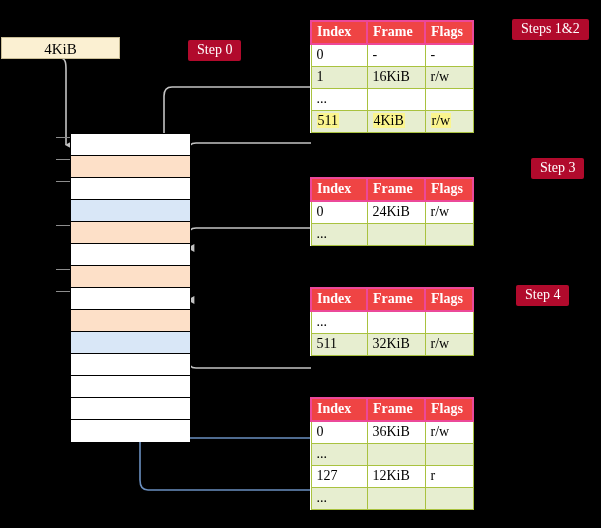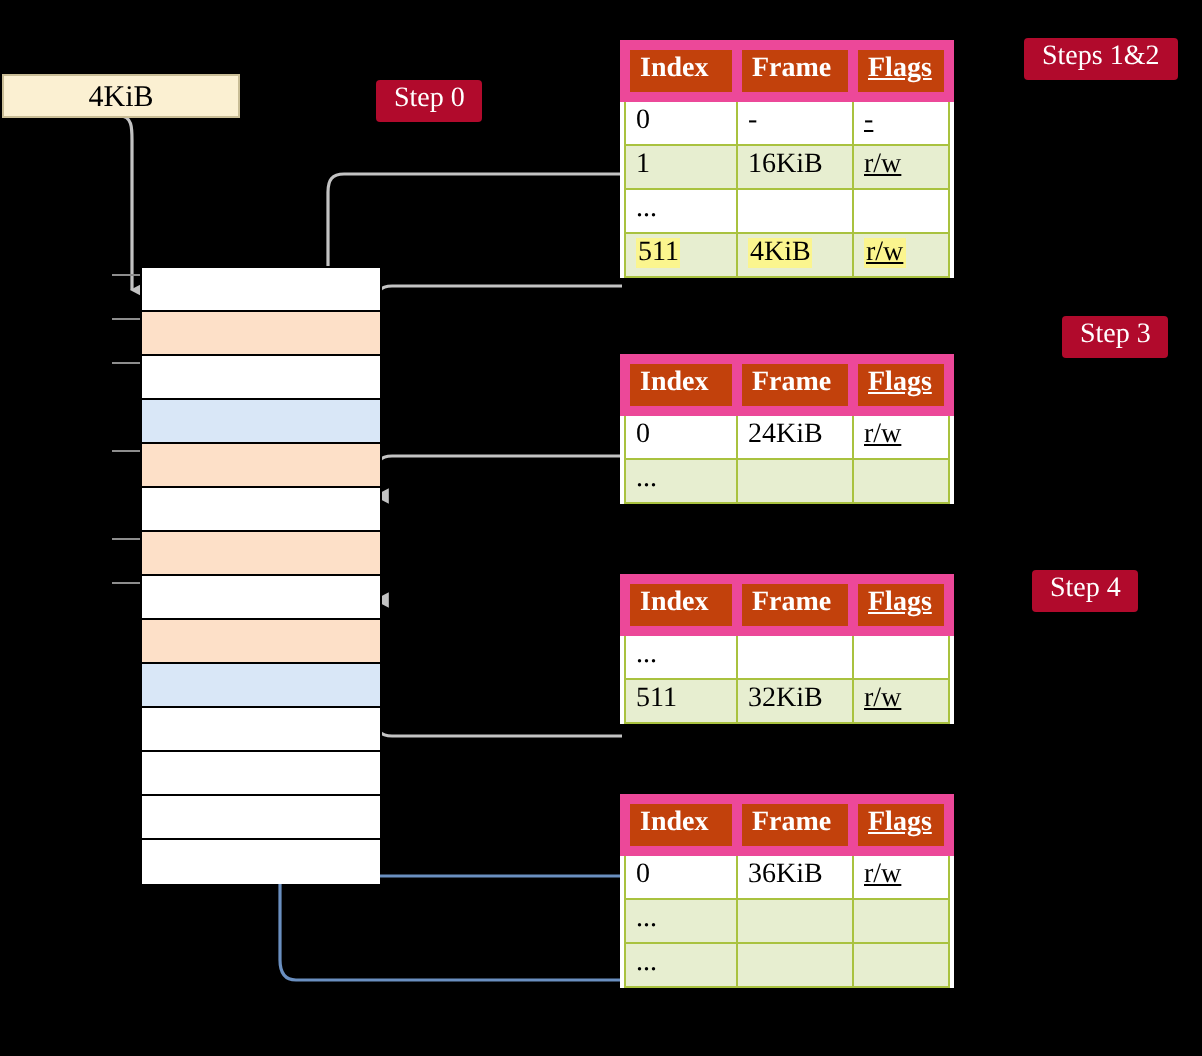--- a/index.html
+++ b/index.html
@@ -48,31 +48,31 @@
     border:1px solid #a9c23f;
     padding:2px 5px 3px 5px;
     height:19px;
     box-sizing:border-box;
     text-align:left;
     font-weight:normal;
     white-space:nowrap;
     overflow:hidden;
   }
   .ptable th{
-    background:#c2410c;
+    background:#ef4444;
     color:#ffffff;
     font-weight:bold;
-    border:5px solid #ec4899;
+    border:2px solid #ec4899;
   }
   .ptable tr.alt td{background:#e7eed0;}
   .ptable tr.plain td{background:#ffffff;}
   .ptable td.hl span{background:#fbf58e;padding:0 1px;}
   .c-index{width:56px;}
   .c-frame{width:58px;}
-  .c-flags{width:48px;text-decoration:underline;}
+  .c-flags{width:48px;}
 
   
   .memcol{
     position:absolute;
     border:1px solid #000;
     box-sizing:border-box;
     background:#fff;
   }
   .memrow{
     box-sizing:border-box;
@@ -260,20 +260,25 @@
           <tr class="plain">
             <td class="c-index">0</td>
             <td class="c-frame">36KiB</td>
             <td class="c-flags">r/w</td>
           </tr>
           <tr class="alt">
             <td class="c-index">...</td>
             <td class="c-frame"></td>
             <td class="c-flags"></td>
           </tr>
+          <tr class="plain">
+            <td class="c-index">127</td>
+            <td class="c-frame">12KiB</td>
+            <td class="c-flags">r</td>
+          </tr>
           <tr class="alt">
             <td class="c-index">...</td>
             <td class="c-frame"></td>
             <td class="c-flags"></td>
           </tr>
         </tbody>
       </table>
     </div>
 
 </div>

